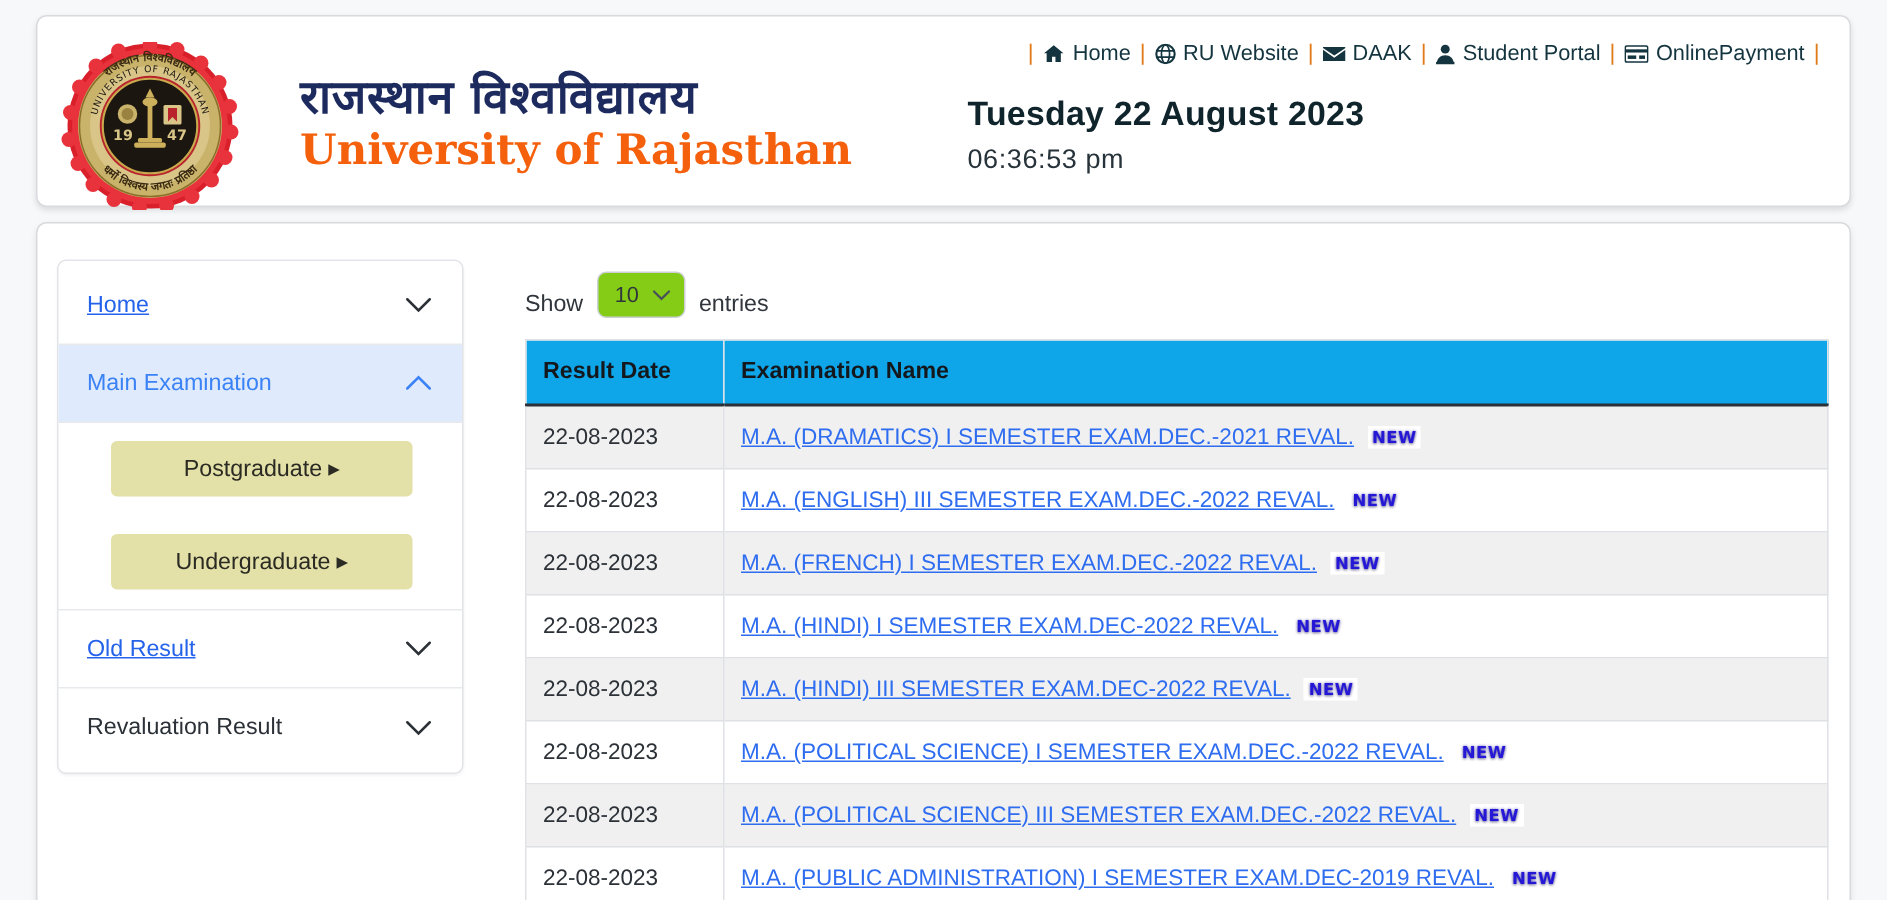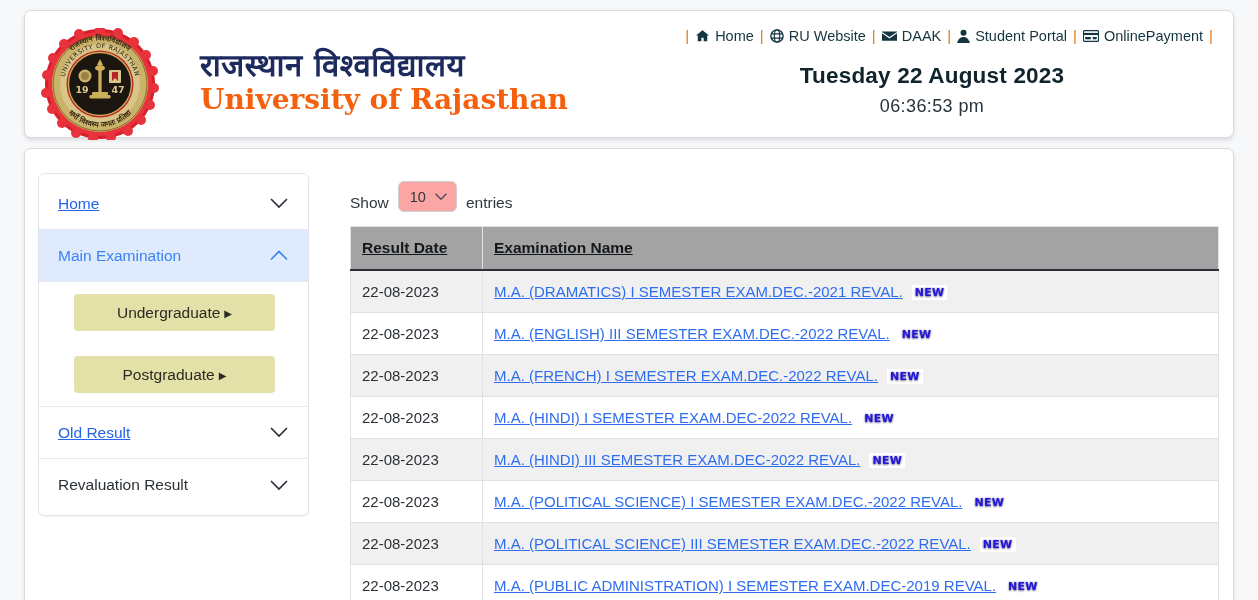--- a/index.html
+++ b/index.html
@@ -69,21 +69,20 @@
     color: #14353f;
     text-decoration: none;
     cursor: pointer;
   }
   .navitem svg { display: block; }
 
   
   .datetime {
     position: absolute;
     left: 620px; right: 14px; top: 52px;
-    text-align: center;
   }
   .dt-date {
     font-size: 22.5px;
     font-weight: 700;
     color: #10242c;
     letter-spacing: 0.2px;
   }
   .dt-time {
     font-size: 18px;
     color: #27333a;
@@ -169,21 +168,21 @@
     padding: 8px 0 14px 0;
   }
   .select-box {
     display: inline-flex;
     align-items: center;
     gap: 9px;
     height: 31px;
     padding: 0 9px 0 11px;
     border: 1px solid #ccd0d6;
     border-radius: 6px;
-    background: #fca5a5;
+    background: #84cc16;
     font-size: 14.5px;
     color: #30363c;
     cursor: pointer;
   }
   .select-box svg { display:block; }
 
   table.results {
     border-collapse: collapse;
     width: 869px;
     table-layout: fixed;
@@ -192,22 +191,21 @@
   table.results th, table.results td {
     border: 1px solid #dfe1e4;
     text-align: left;
   }
   table.results th {
     padding: 12px 0 12px 11px;
     font-weight: 700;
     color: #14181c;
     font-size: 15.5px;
     border-bottom: 2px solid #2b3137;
-    background: #a3a3a3;
-    text-decoration: underline;
+    background: #0ea5e9;
   }
   table.results td {
     padding: 12px 0 12px 11px;
     color: #2b3137;
     vertical-align: middle;
   }
   table.results tbody tr:nth-child(odd) td { background: #f0f0f0; }
   table.results tbody tr:nth-child(even) td { background: #ffffff; }
   .col-date { width: 132px; }
   td.col-date { color: #22282d; font-size: 15px; }
@@ -385,24 +383,24 @@
 
     <div class="nav-row active">
       <span class="nav-label active-label">Main Examination</span>
       <svg class="chev" viewBox="0 0 18 11">
         <path d="M1.5 9 L9 1.5 L16.5 9" fill="none" stroke="#3b82f6" stroke-width="1.7" stroke-linecap="round"></path>
       </svg>
     </div>
 
     <div class="subgroup">
       <div class="pill">
-        <span>Undergraduate</span><span class="tri">▶</span>
+        <span>Postgraduate</span><span class="tri">▶</span>
       </div>
       <div class="pill">
-        <span>Postgraduate</span><span class="tri">▶</span>
+        <span>Undergraduate</span><span class="tri">▶</span>
       </div>
     </div>
 
     <div class="nav-row">
       <span class="nav-label link">Old Result</span>
       <svg class="chev" viewBox="0 0 18 11">
         <path d="M1.5 1.5 L9 9 L16.5 1.5" fill="none" stroke="#2b3137" stroke-width="1.7" stroke-linecap="round"></path>
       </svg>
     </div>
 

